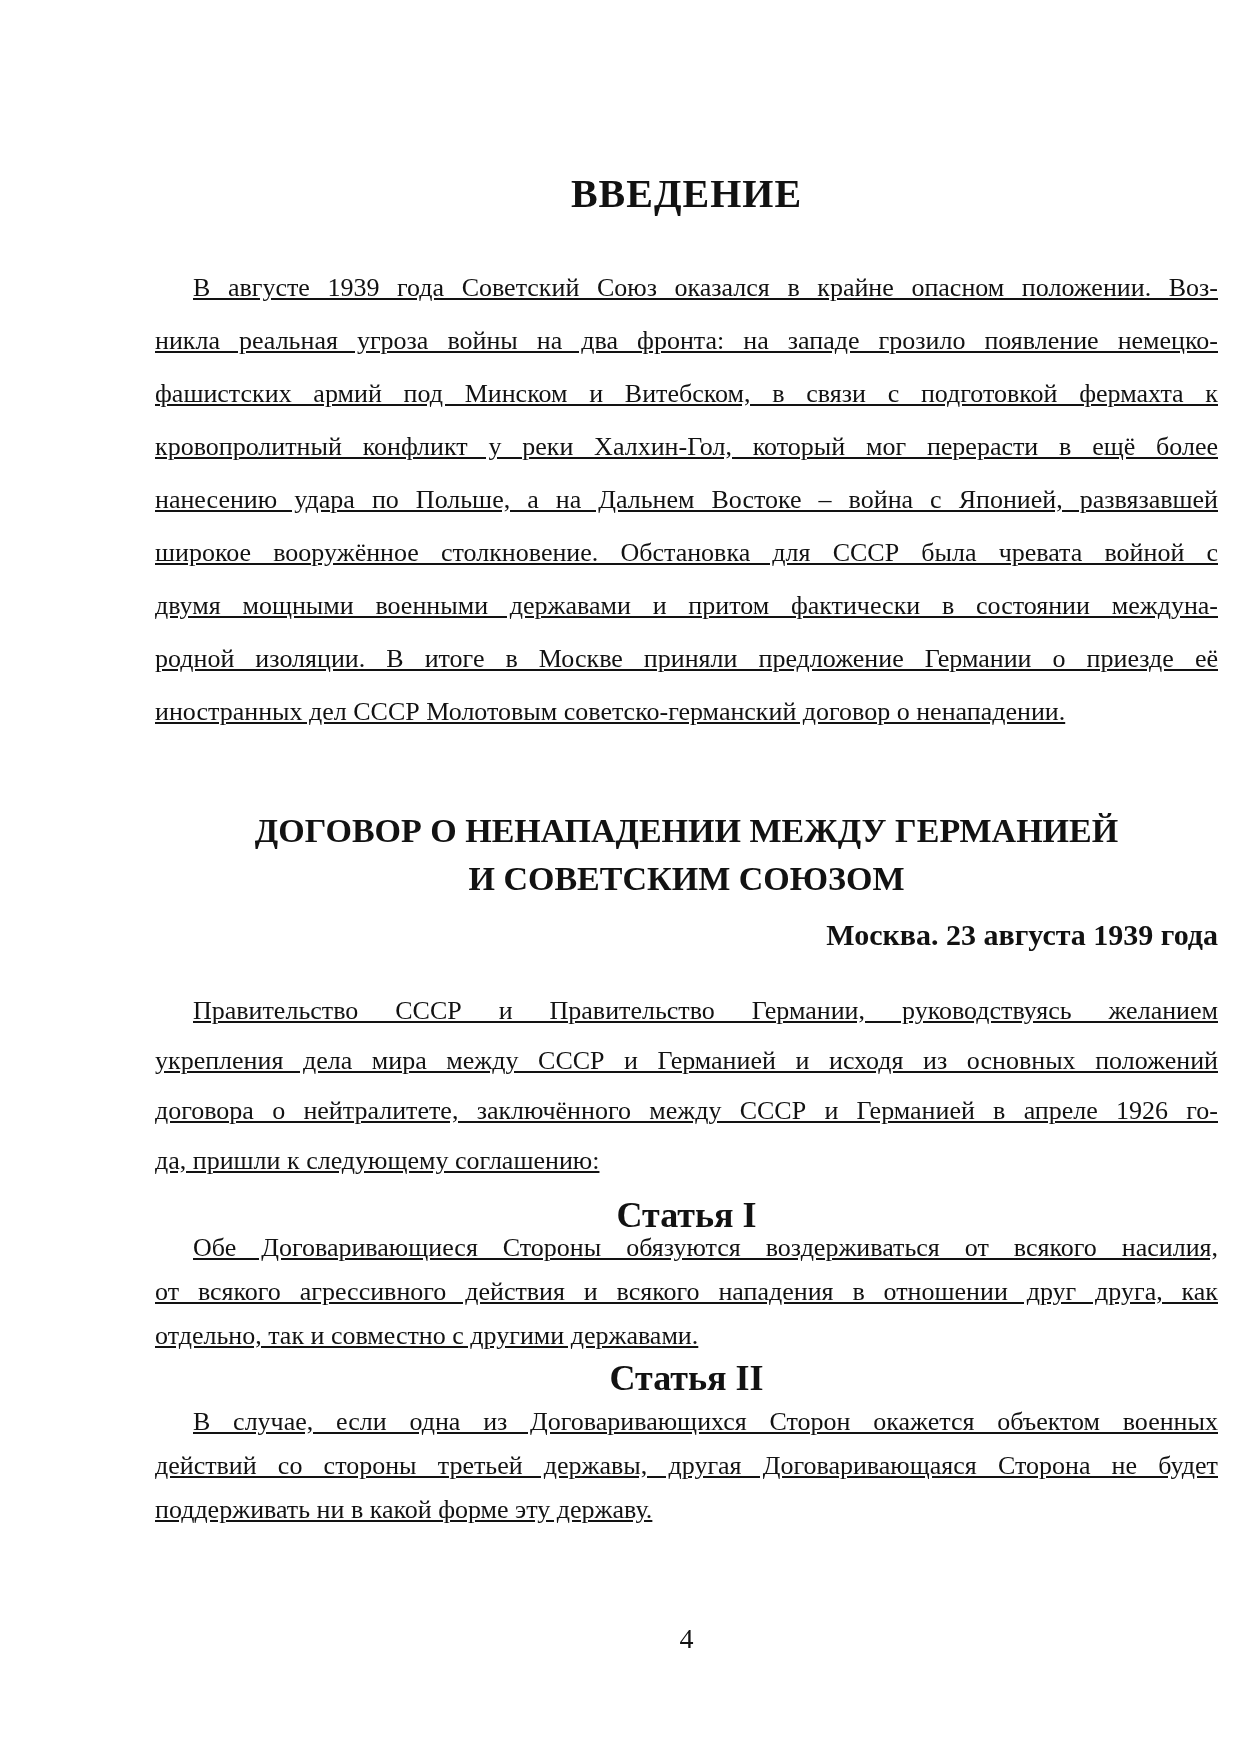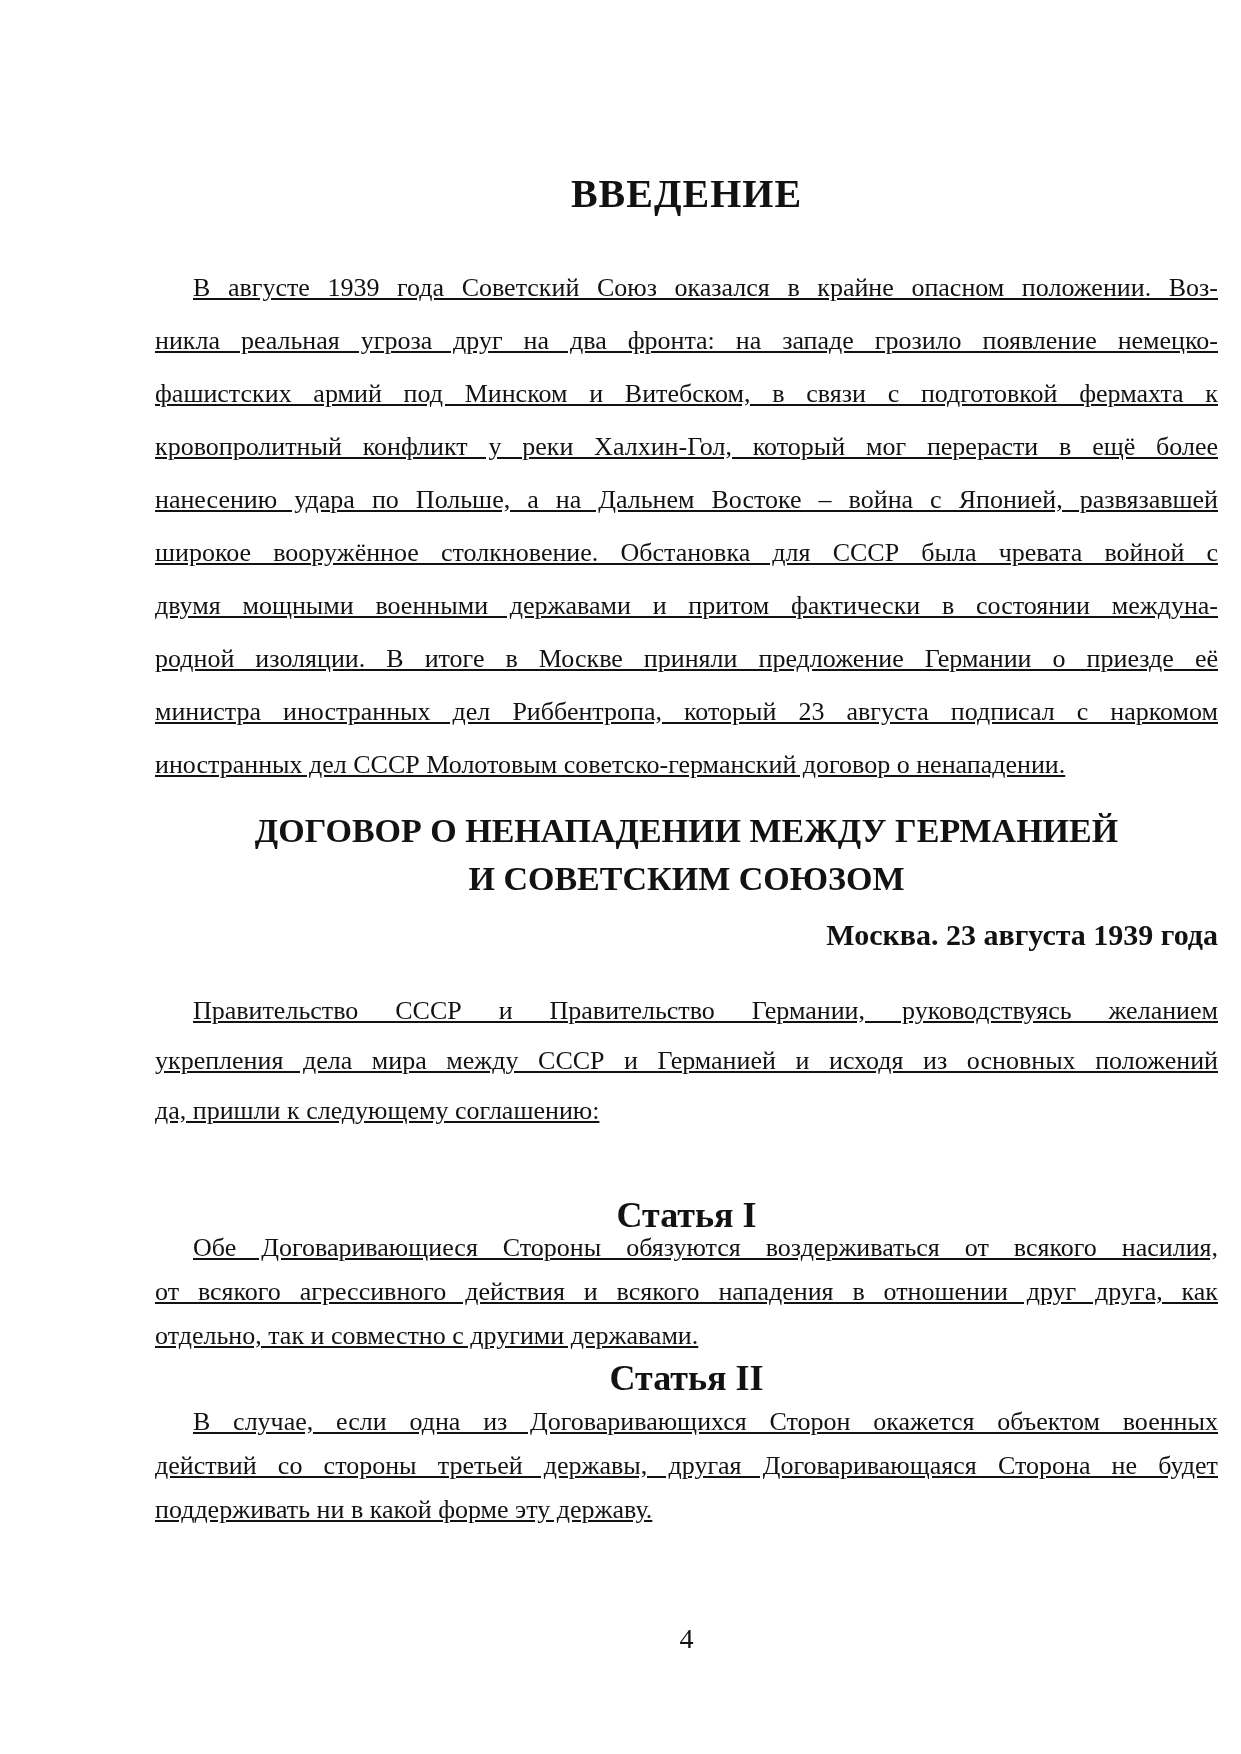--- a/index.html
+++ b/index.html
@@ -86,41 +86,41 @@
 </style>
 </head>
 <body>
 
 <div class="page">
 
   <div class="content-block doc-title">ВВЕДЕНИЕ</div>
 
   <div class="content-block para p1">
       <div class="tline tline-first">В августе 1939 года Советский Союз оказался в крайне опасном положении. Воз-</div>
-      <div class="tline">никла реальная угроза друг на два фронта: на западе грозило появление немецко-</div>
+      <div class="tline">никла реальная угроза войны на два фронта: на западе грозило появление немецко-</div>
       <div class="tline">фашистских армий под Минском и Витебском, в связи с подготовкой фермахта к</div>
       <div class="tline">кровопролитный конфликт у реки Халхин-Гол, который мог перерасти в ещё более</div>
       <div class="tline">нанесению удара по Польше, а на Дальнем Востоке – война с Японией, развязавшей</div>
       <div class="tline">широкое вооружённое столкновение. Обстановка для СССР была чревата войной с</div>
       <div class="tline">двумя мощными военными державами и притом фактически в состоянии междуна-</div>
       <div class="tline">родной изоляции. В итоге в Москве приняли предложение Германии о приезде её</div>
-      <div class="tline">министра иностранных дел Риббентропа, который 23 августа подписал с наркомом</div>
       <div class="tline tline-last">иностранных дел СССР Молотовым советско-германский договор о ненападении.</div>
     </div>
 
   <div class="content-block treaty-heading">
     <div>ДОГОВОР О НЕНАПАДЕНИИ МЕЖДУ ГЕРМАНИЕЙ</div>
     <div>И СОВЕТСКИМ СОЮЗОМ</div>
   </div>
 
   <div class="content-block dateline">Москва. 23 августа 1939 года</div>
 
   <div class="content-block para p2">
       <div class="tline tline-first">Правительство СССР и Правительство Германии, руководствуясь желанием</div>
       <div class="tline">укрепления дела мира между СССР и Германией и исходя из основных положений</div>
+      <div class="tline">договора о нейтралитете, заключённого между СССР и Германией в апреле 1926 го-</div>
       <div class="tline tline-last">да, пришли к следующему соглашению:</div>
     </div>
 
   <div class="content-block article-heading article-1">Статья I</div>
 
   <div class="content-block para p3">
       <div class="tline tline-first">Обе Договаривающиеся Стороны обязуются воздерживаться от всякого насилия,</div>
       <div class="tline">от всякого агрессивного действия и всякого нападения в отношении друг друга, как</div>
       <div class="tline tline-last">отдельно, так и совместно с другими державами.</div>
     </div>

